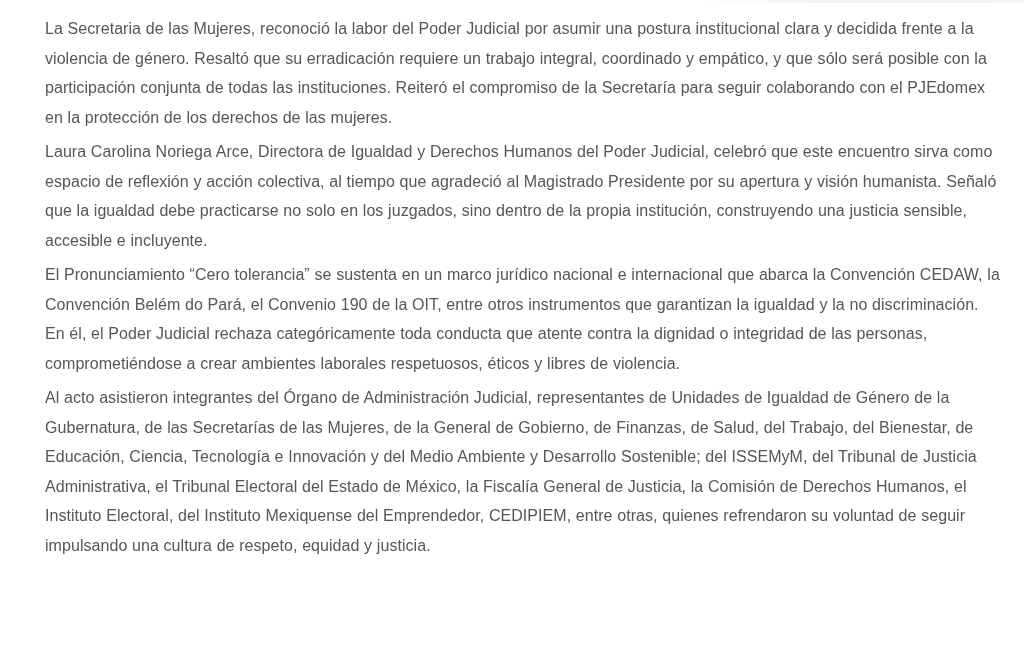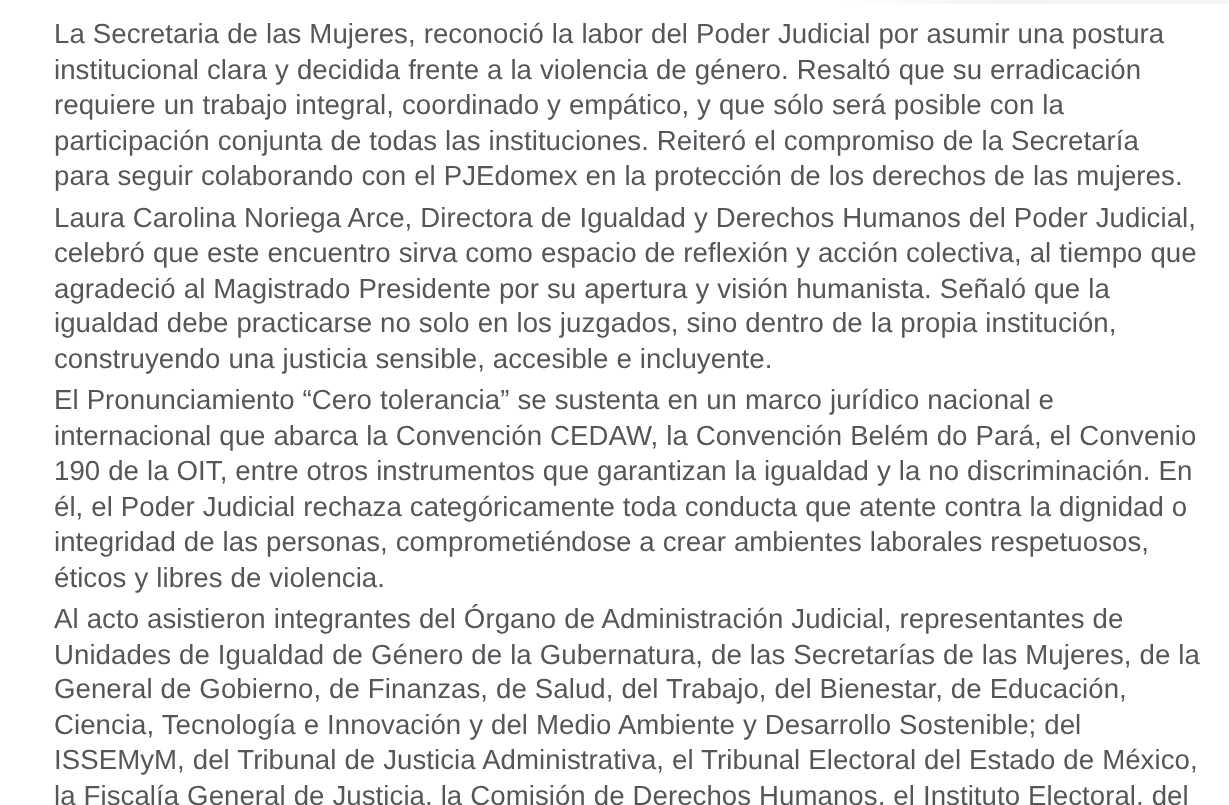--- a/index.html
+++ b/index.html
@@ -26,21 +26,21 @@
   }
   .article {
     position: absolute;
     top: 14px;
     left: 45px;
     width: 956px;
     box-sizing: border-box;
   }
   .article p {
     margin: 0 0 5px 0;
-    font-size: 23px;
+    font-size: 16px;
     line-height: 29.5px;
     color: #55565a;
     text-align: left;
     letter-spacing: 0.05px;
     word-spacing: 0.2px;
   }
 </style>
 </head>
 <body>
 

